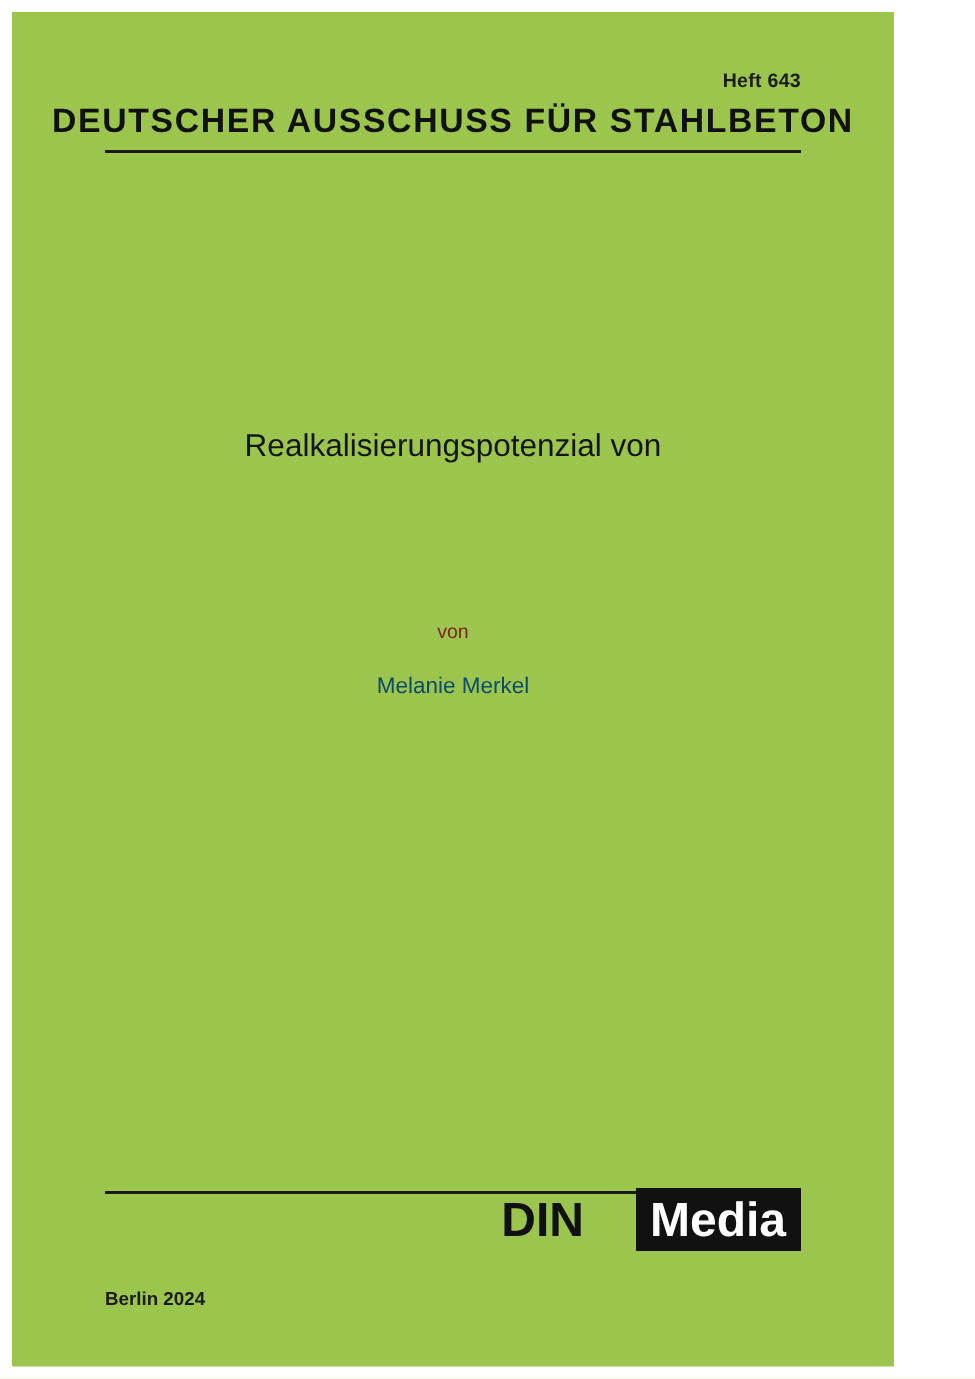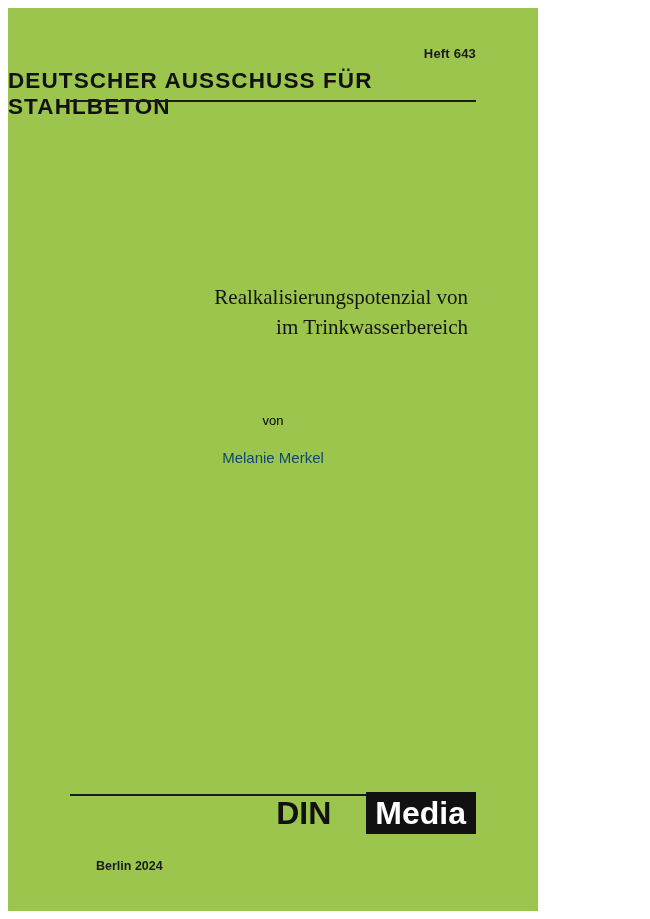--- a/index.html
+++ b/index.html
@@ -15,73 +15,73 @@
     width: 650px;
     height: 919px;
     background: #ffffff;
     box-sizing: border-box;
     overflow: hidden;
   }
   .cover-inner {
     position: absolute;
     left: 8px;
     top: 8px;
-    width: 530px;
+    width: 588px;
     height: 903px;
     background: #9bc54c;
     box-sizing: border-box;
   }
   .issue-number {
     position: absolute;
     right: 62px;
     top: 38px;
     font-size: 13px;
     font-weight: bold;
     color: #1b1b1b;
     letter-spacing: 0.2px;
   }
   .committee-title {
     position: absolute;
     left: 0;
     right: 0;
     top: 60px;
+    text-align: center;
     font-size: 22.5px;
     font-weight: bold;
     color: #111111;
     letter-spacing: 1.1px;
   }
   .rule-top {
     position: absolute;
     left: 62px;
     right: 62px;
     top: 92px;
     height: 2px;
     background: #1b1b1b;
   }
   .title-block {
     position: absolute;
     left: 70px;
     right: 70px;
     top: 275px;
-    text-align: right;
-    font-family: Liberation Serif, serif;
+    text-align: center;
   }
   .title-line {
     font-size: 21px;
     color: #141414;
     line-height: 1.42;
   }
   .byline-label {
     position: absolute;
     left: 0;
     right: 0;
     top: 405px;
     text-align: center;
     font-size: 13px;
-    color: #000000;
+    color: #7f1d1d;
   }
   .author {
     position: absolute;
     left: 0;
     right: 0;
     top: 441px;
     text-align: center;
     font-size: 15px;
     color: #0c4a6e;
   }
@@ -93,21 +93,20 @@
     height: 2px;
     background: #1b1b1b;
   }
   .place-year {
     position: absolute;
     left: 62px;
     top: 851px;
     font-size: 12.5px;
     font-weight: bold;
     color: #1b1b1b;
-    margin-left: 26px;
   }
   .logo {
     position: absolute;
     right: 62px;
     top: 784px;
     display: flex;
     align-items: stretch;
     height: 42px;
     justify-content: flex-end;
   }
@@ -136,21 +135,20 @@
   <div class="cover-inner">
 
     <div class="issue-number">Heft 643</div>
 
     <div class="committee-title">DEUTSCHER AUSSCHUSS FÜR STAHLBETON</div>
 
     <div class="rule-top"></div>
 
     <div class="title-block">
       <div class="title-line">Realkalisierungspotenzial von</div>
-      <div class="title-line">im Trinkwasserbereich</div>
     </div>
 
     <div class="byline-label">von</div>
 
     <div class="author">Melanie Merkel</div>
 
     <div class="rule-bottom"></div>
 
     <div class="place-year">Berlin 2024</div>
 

